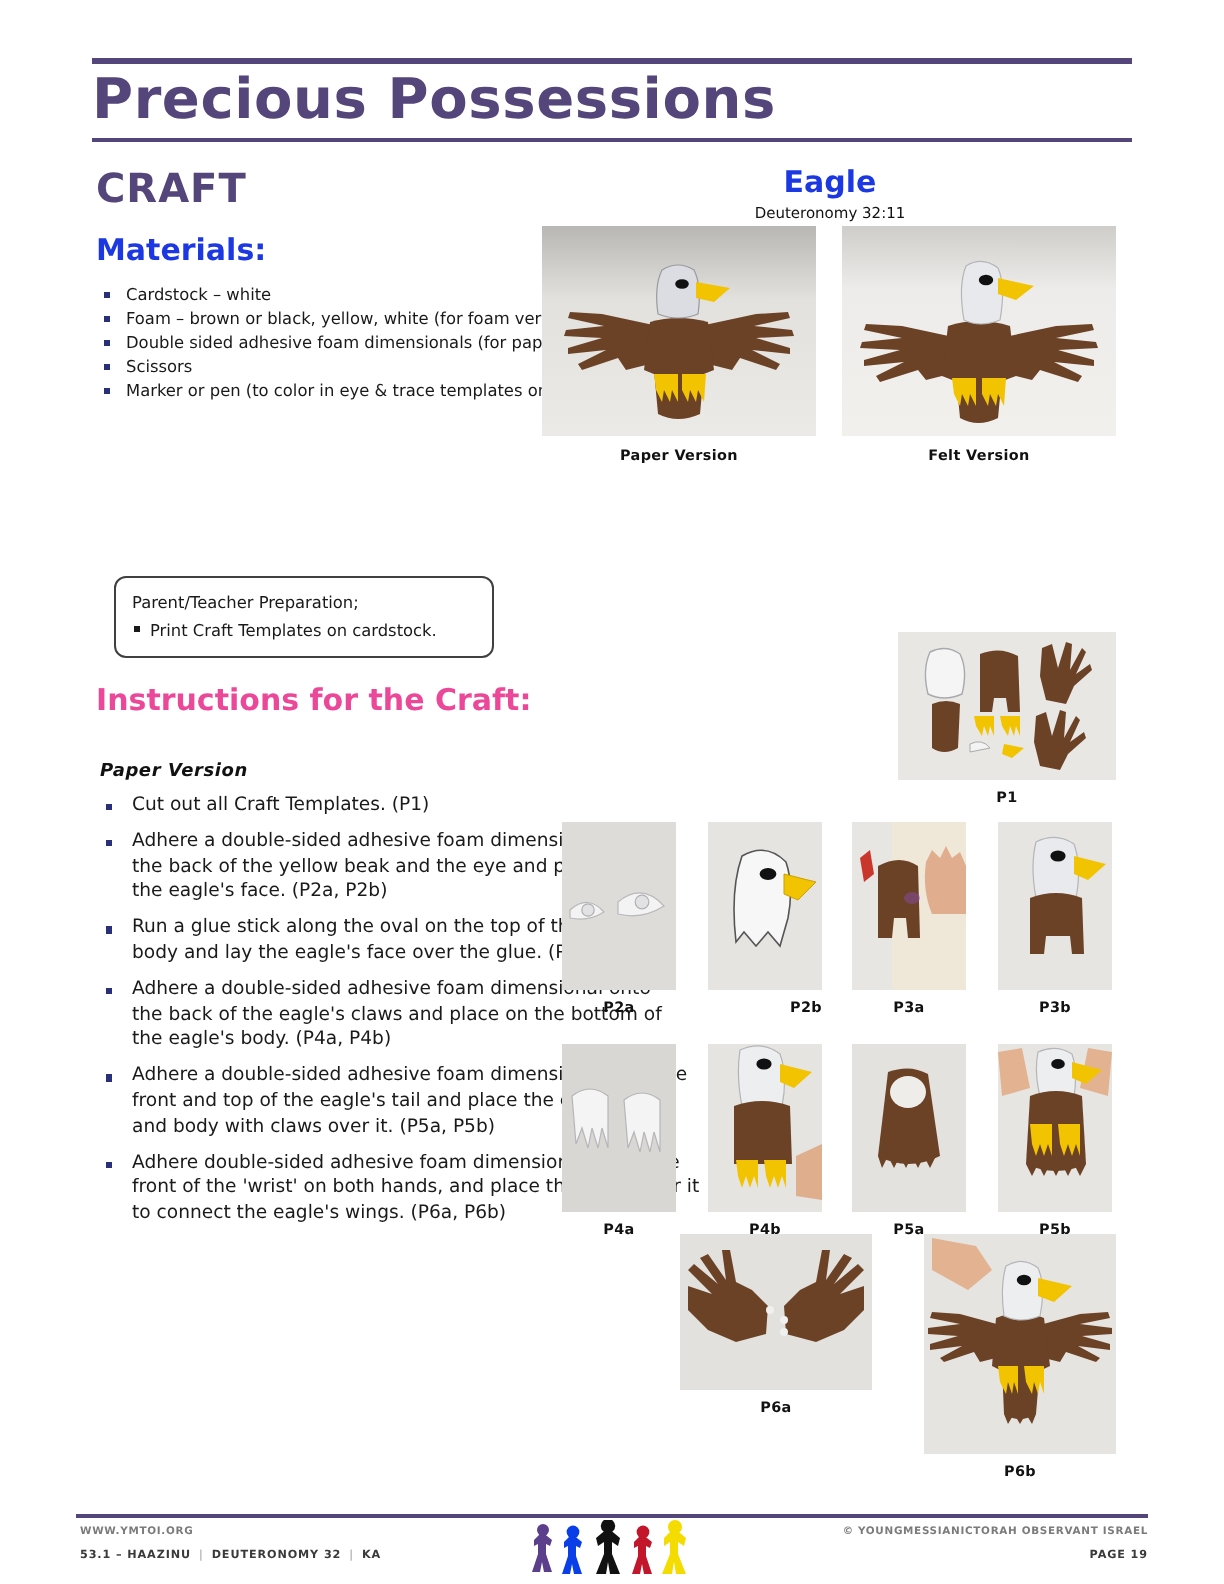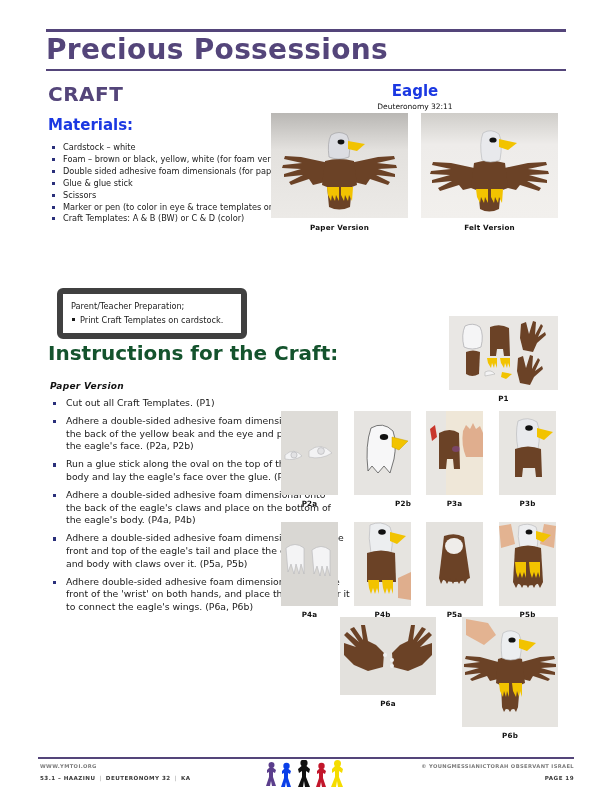--- a/index.html
+++ b/index.html
@@ -82,21 +82,21 @@
     height: 3px;
     background: #2a2f7a;
   }
 
   
   .prep-box {
     position: absolute;
     left: 57px;
     top: 288px;
     width: 190px;
-    border: 6px solid #404040;
+    border: 1px solid #404040;
     border-radius: 6px;
     padding: 6px 8px 7px 8px;
     box-sizing: border-box;
   }
   .prep-title {
     font-size: 8.2px;
     color: #1a1a1a;
     line-height: 12px;
   }
   .prep-item {
@@ -114,22 +114,22 @@
     top: 4px;
     width: 3px;
     height: 3px;
     background: #1a1a1a;
   }
 
   .instructions-heading {
     position: absolute;
     left: 48px;
     top: 341px;
-    color: #14532d;
-    font-size: 20px;
+    color: #ec4899;
+    font-size: 15px;
     font-weight: bold;
   }
   .version-heading {
     position: absolute;
     left: 50px;
     top: 381px;
     font-size: 9px;
     font-weight: bold;
     font-style: italic;
     color: #111;
@@ -267,24 +267,22 @@
   <div class="rule-bottom"></div>
 </div>
 
 <div class="craft-label">CRAFT</div>
 <div class="materials-heading">Materials:</div>
 
 <ul class="materials-list">
   <li>Cardstock – white</li>
   <li>Foam – brown or black, yellow, white (for foam version)</li>
   <li>Double sided adhesive foam dimensionals (for paper version)</li>
-  <li>Glue &amp; glue stick</li>
   <li>Scissors</li>
   <li>Marker or pen (to color in eye &amp; trace templates onto foam)</li>
-  <li>Craft Templates: A &amp; B (BW) or C &amp; D (color)</li>
 </ul>
 
 <div class="prep-box">
   <div class="prep-title">Parent/Teacher Preparation;</div>
   <div class="prep-item">Print Craft Templates on cardstock.</div>
 </div>
 
 <div class="instructions-heading">Instructions for the Craft:</div>
 <div class="version-heading">Paper Version</div>
 

